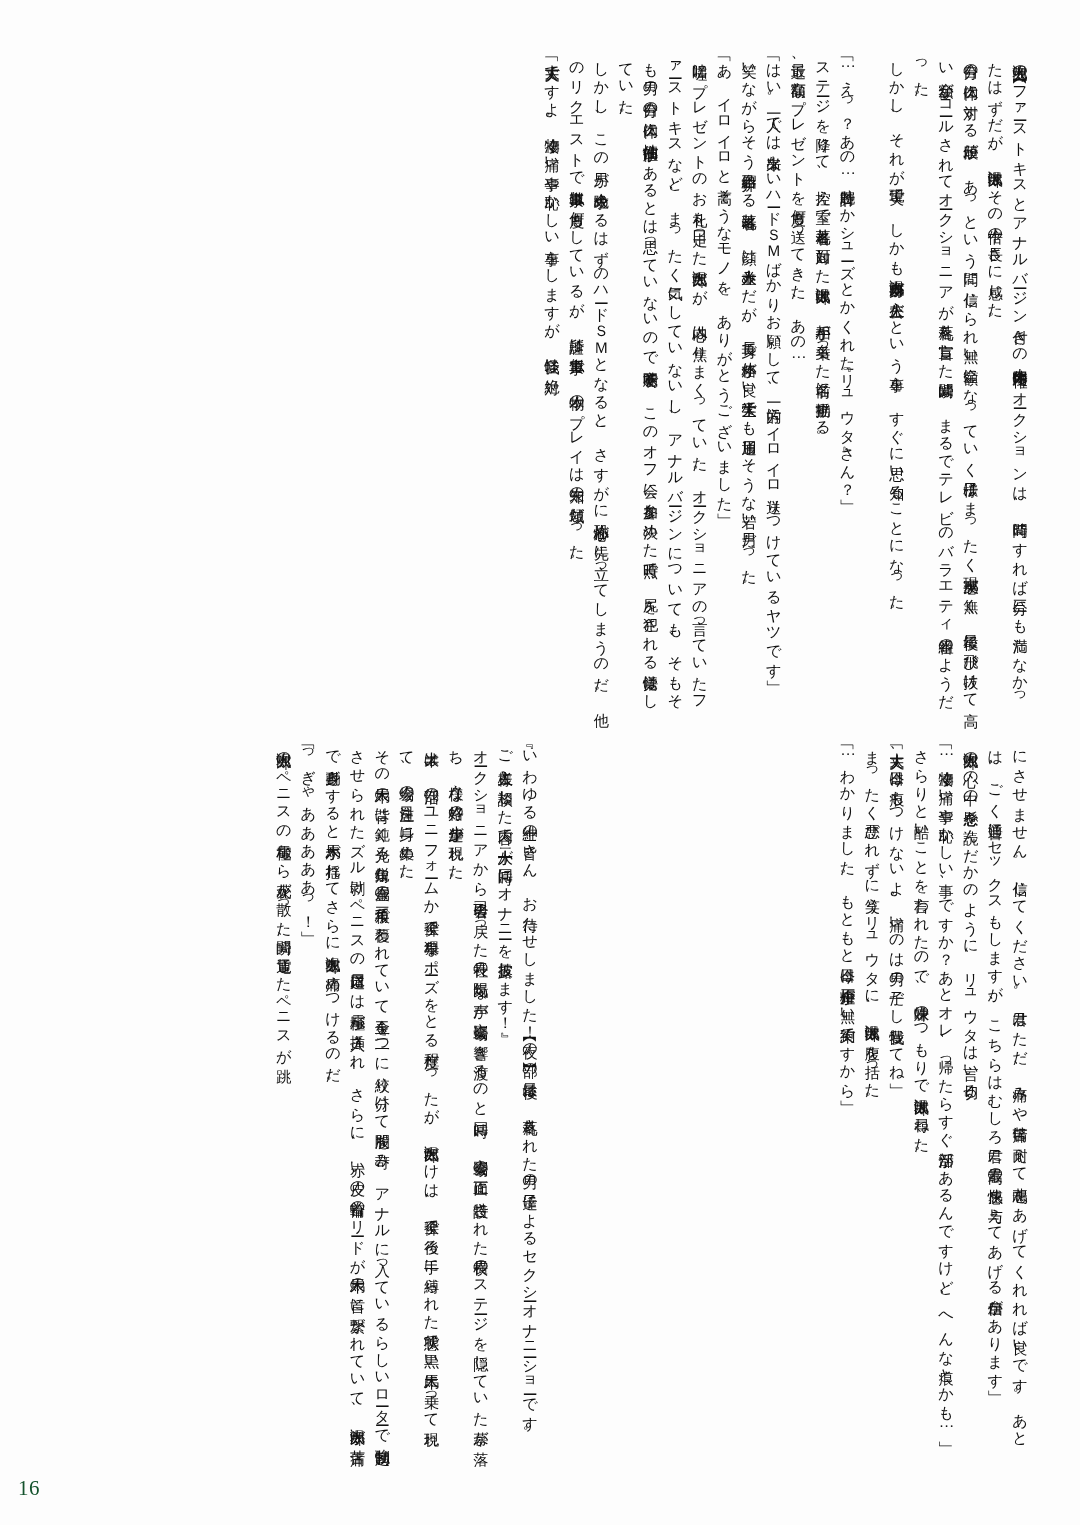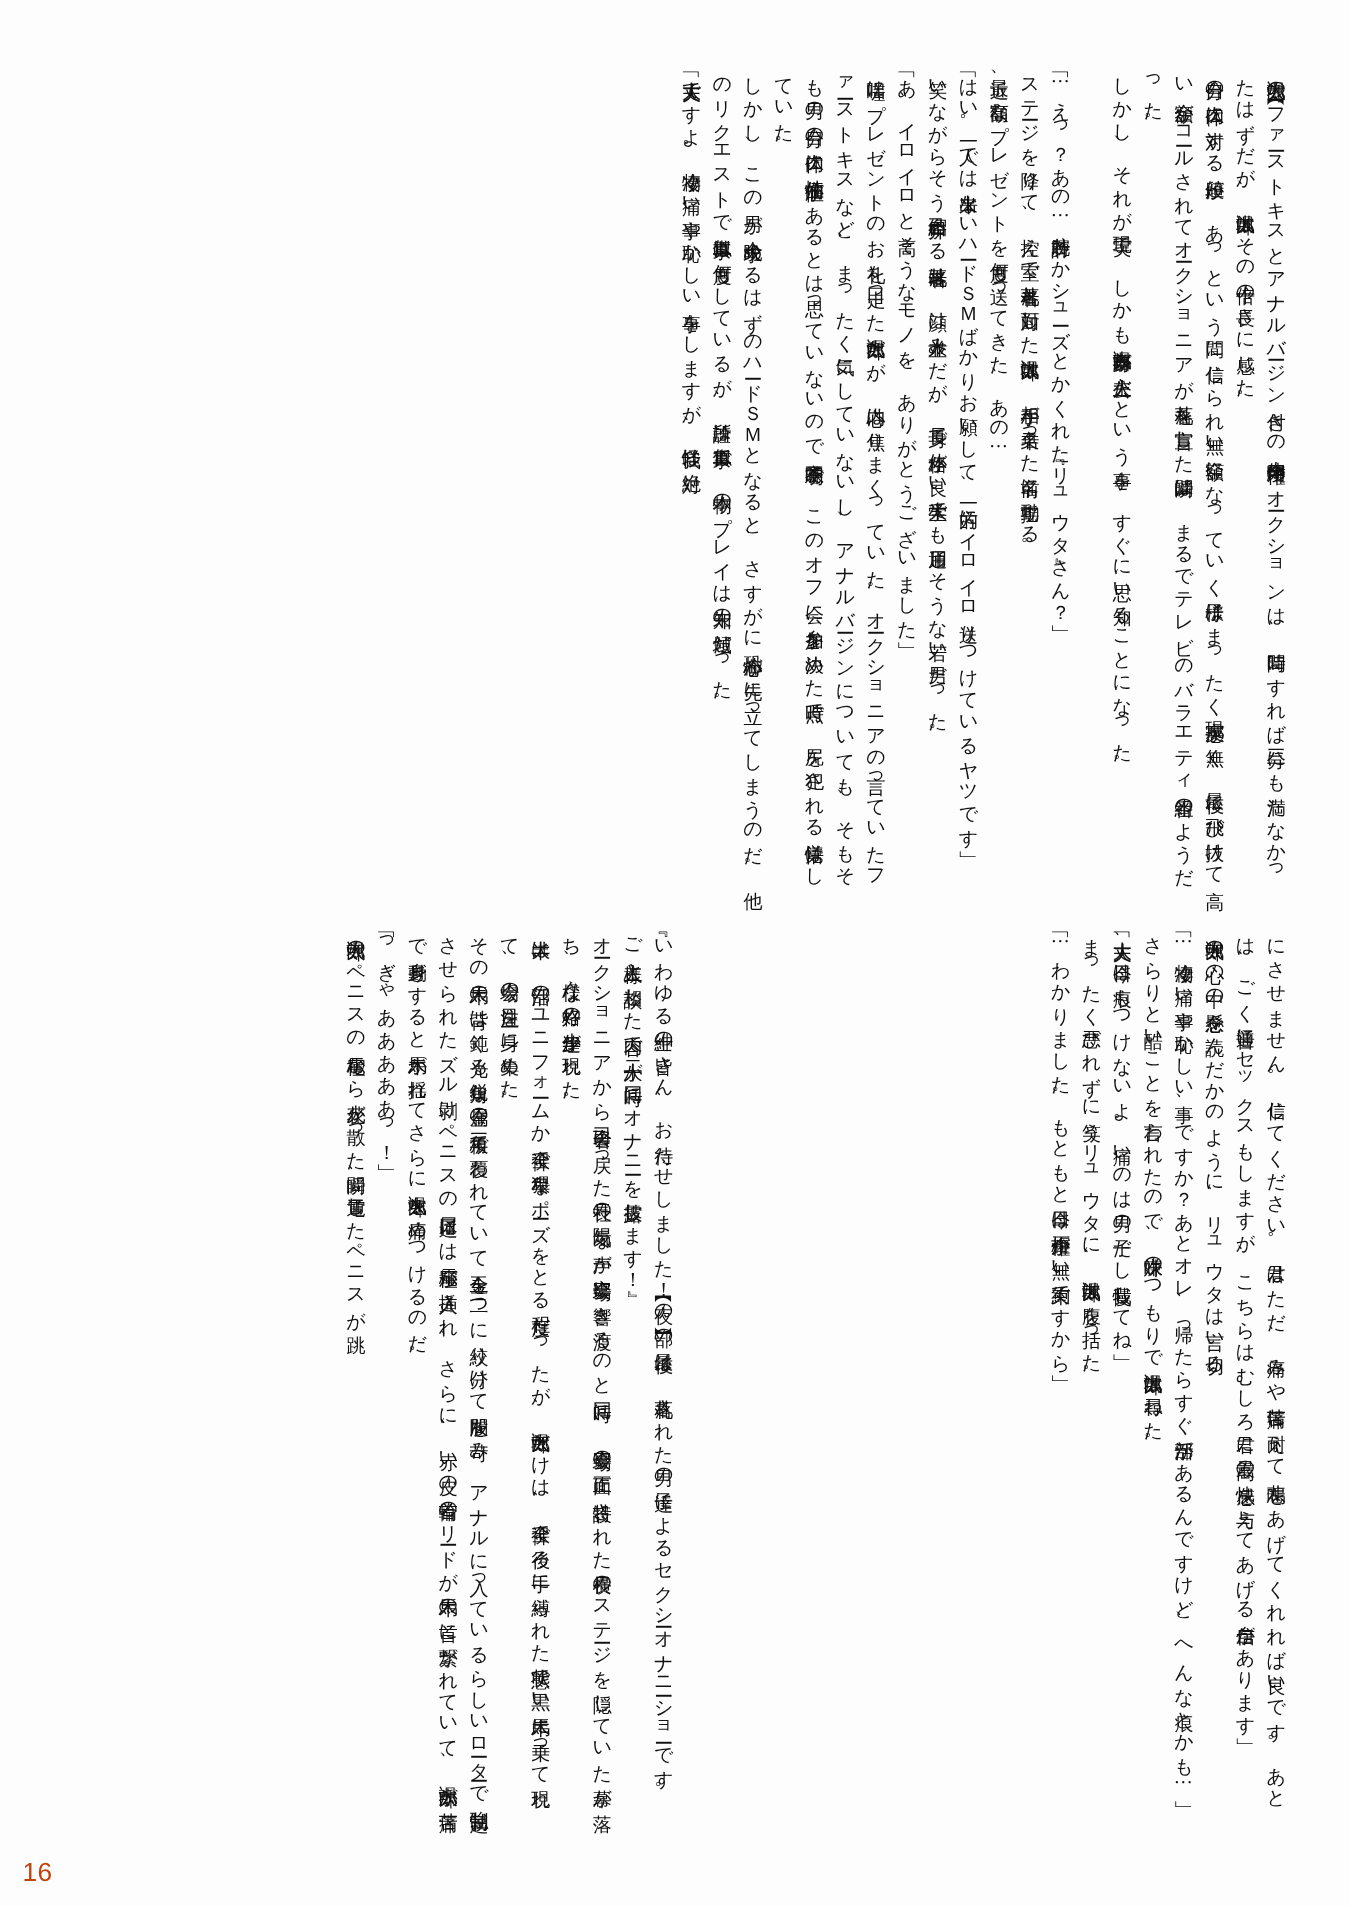--- a/index.html
+++ b/index.html
@@ -47,24 +47,24 @@
   }
   #block-lower-right {
     top: 740px;
     right: 48px;
     width: 480px;
     height: 700px;
   }
   .page-number {
     position: absolute;
     left: 18px;
-    bottom: 14px;
+    bottom: 24px;
     font-size: 21px;
-    font-family: Liberation Sans, sans-serif;
-    color: #c2410c;
+    font-family: Liberation Serif, serif;
+    color: #14532d;
     letter-spacing: 0.02em;
   }
 </style>
 </head>
 <body>
 
 <div class="page">
 
   <div class="vblock" id="block-upper">颯太郎の【ファーストキスとアナルバージン付きの肉体使用権】のオークションは、時間にすれば三分にも満たなかったはずだが、颯太郎はその十倍の長さに感じた。
 自分の肉体に対する値段が、あっという間に信じられ無い金額になっていく様子はまったく現実感が無く、最後に飛び抜けて高い金額がコールされてオークショニアが落札を宣言した瞬間は、まるでテレビのバラエティ番組のようだった。

